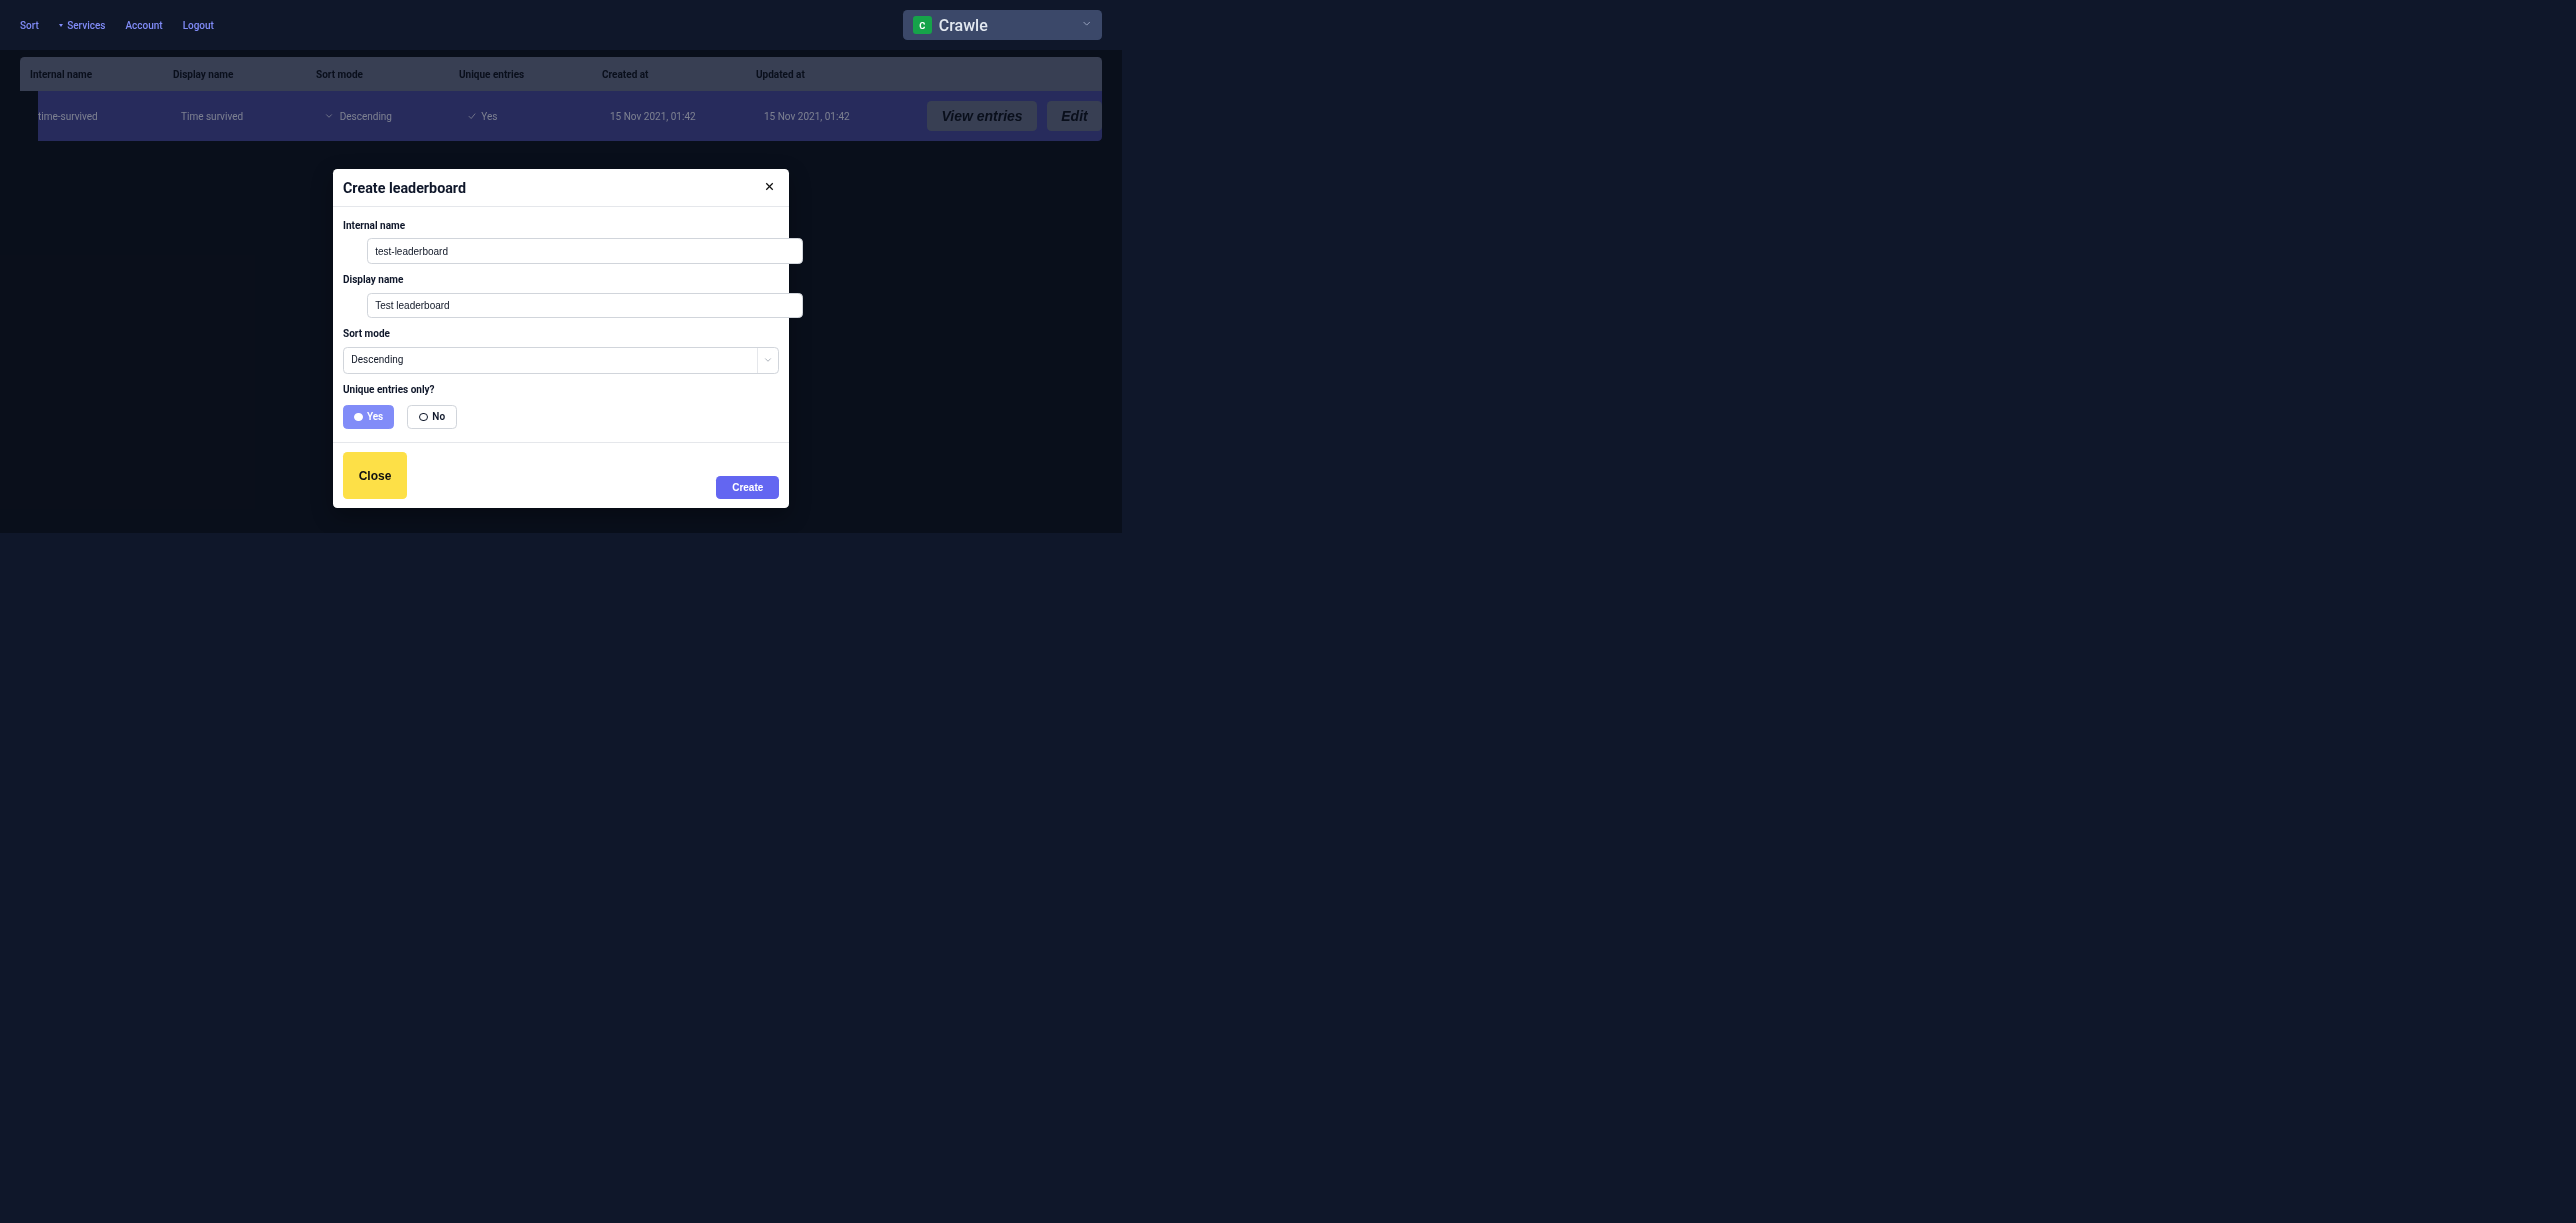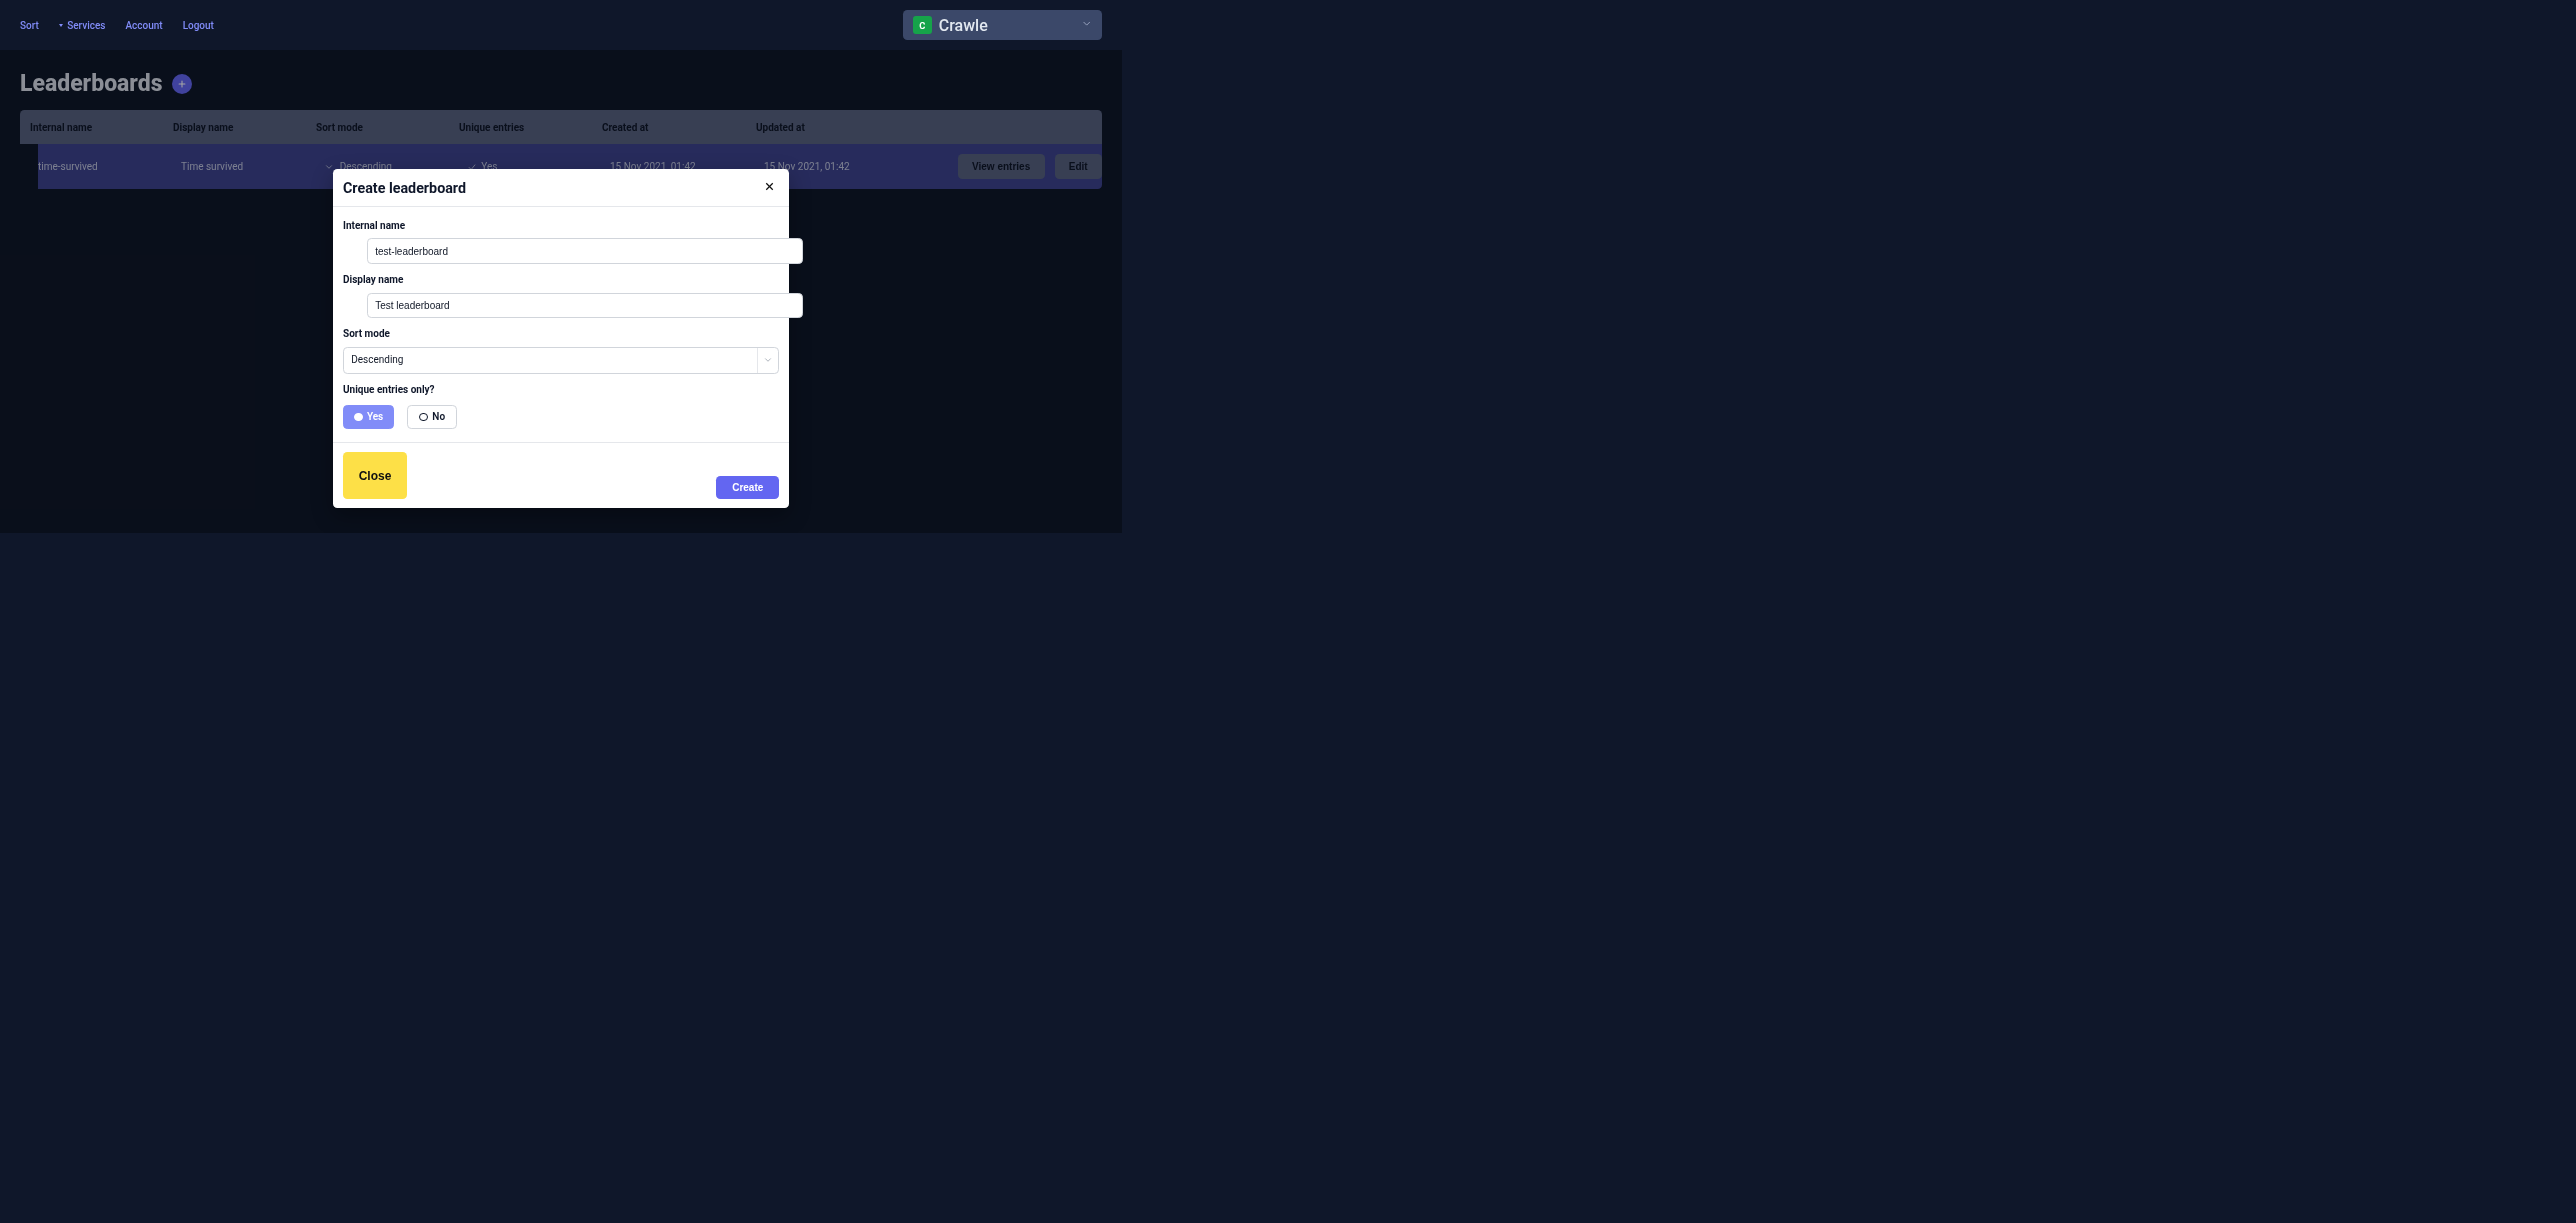--- a/index.html
+++ b/index.html
@@ -113,25 +113,26 @@
   }
   .sort-cell { display:flex; align-items:center; gap:5.7px; }
   .sort-cell svg { width:10px; height:10px; stroke:#bfc5de; }
   .unique-cell { display:flex; align-items:center; gap:4.3px; }
   .unique-cell svg { width:10px; height:10px; stroke:#bfc5de; }
   .row-actions { display:flex; gap:10px; justify-content:flex-end; }
   .btn-secondary {
     background:#566180;
     color:#0f172a;
     font-weight:700;
-    font-size:10px;
+    font-size:14px;
     padding:7.2px 14.3px;
     border-radius:4.3px;
     border:none;
     cursor:pointer;
+    font-style:italic;
   }
 
   
   .dim {
     position:absolute;
     inset:0;
     top:50px;
     background: rgba(0,0,0,0.35);
   }
 
@@ -268,29 +269,20 @@
     </div>
     <span class="chevron-down">
       <svg viewBox="0 0 24 24" fill="none">
           <polyline points="6 9 12 15 18 9" stroke-width="2" stroke-linecap="round" stroke-linejoin="round"></polyline>
         </svg>
     </span>
   </div>
 </div>
 
 <div class="page">
-  <div class="page-header">
-    <div class="page-title">Leaderboards</div>
-    <div class="add-button">
-      <svg viewBox="0 0 24 24" fill="none">
-          <line x1="12" y1="5" x2="12" y2="19" stroke-width="2.5" stroke-linecap="round"></line>
-          <line x1="5" y1="12" x2="19" y2="12" stroke-width="2.5" stroke-linecap="round"></line>
-        </svg>
-    </div>
-  </div>
 
   <div class="table">
     <div class="thead">
       <div>Internal name</div>
       <div>Display name</div>
       <div>Sort mode</div>
       <div>Unique entries</div>
       <div>Created at</div>
       <div>Updated at</div>
       <div></div>

